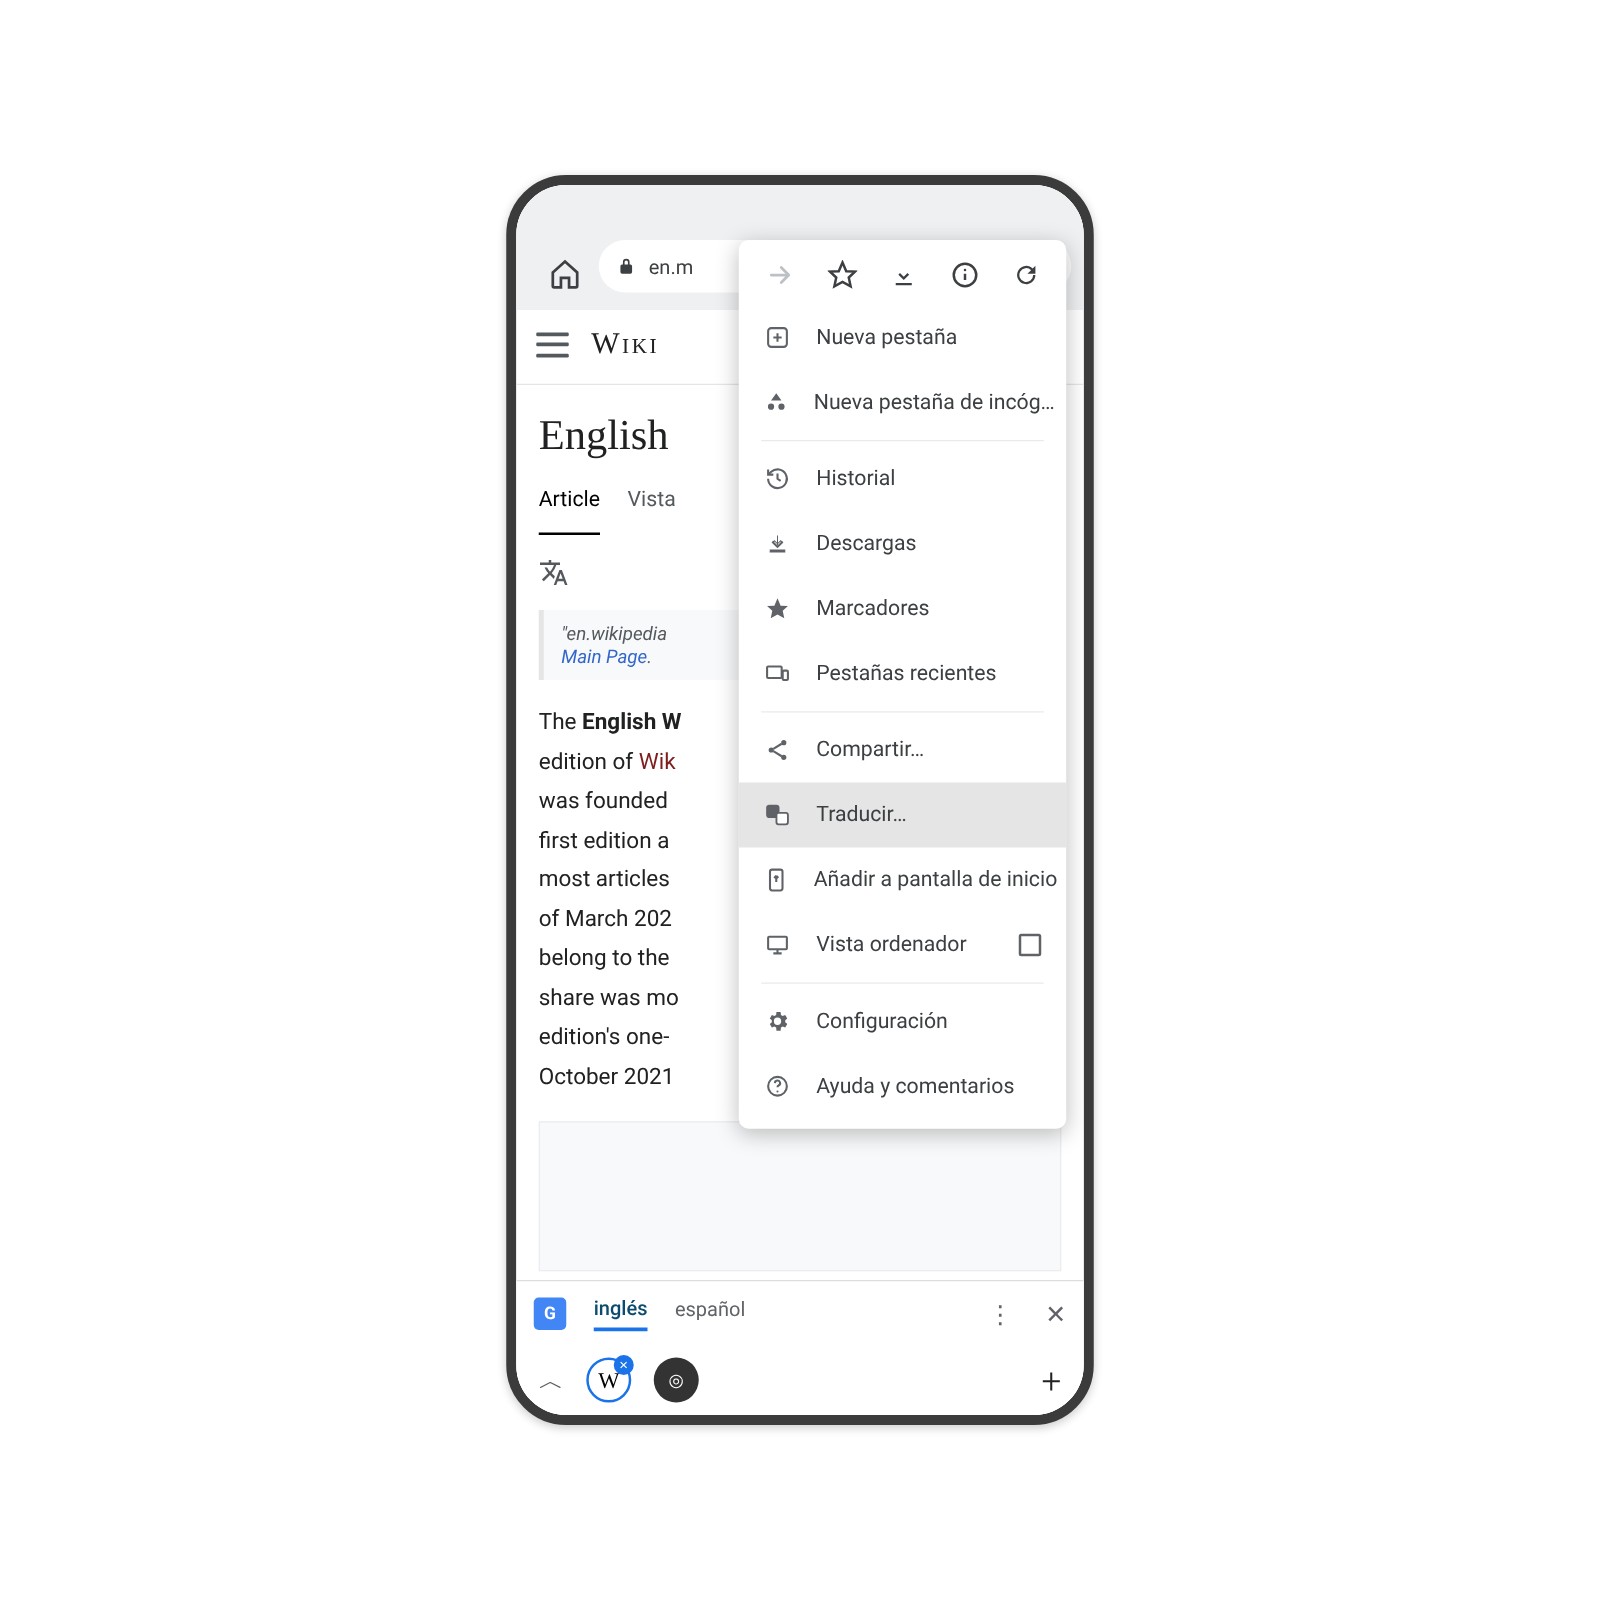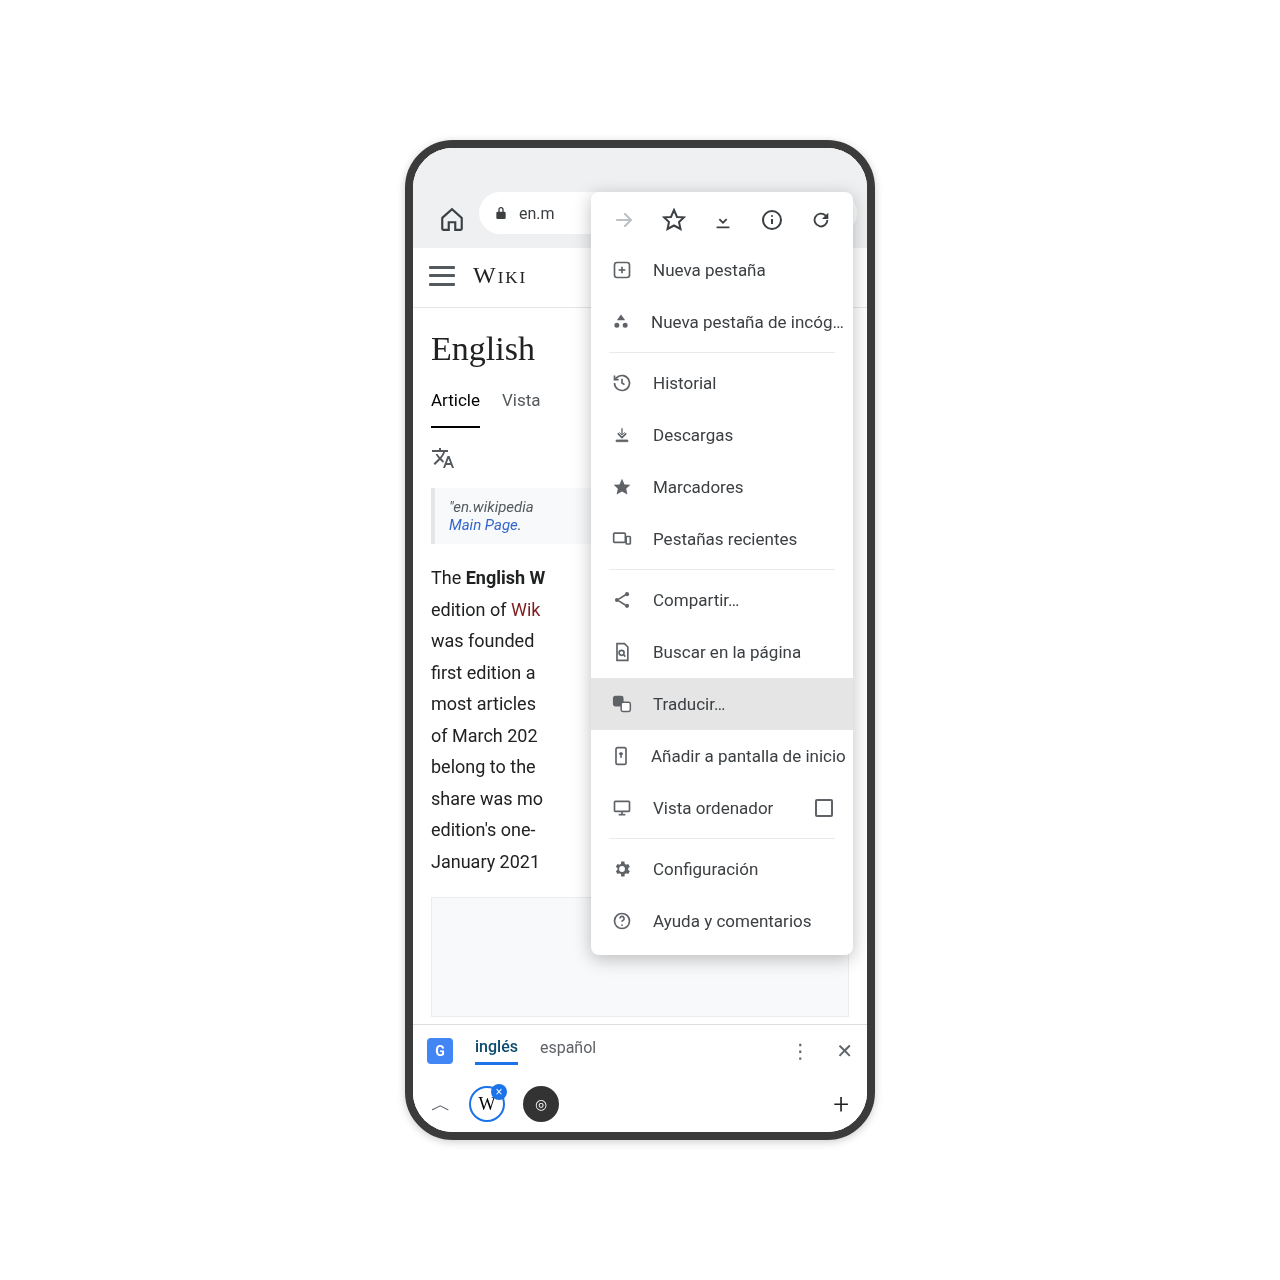--- a/index.html
+++ b/index.html
@@ -271,21 +271,21 @@
       <div class="paragraph">
         <span>The </span><b>English W</b><br>
         <span>edition of </span><a href="#">Wik</a><br>
         <span>was founded</span><br>
         <span>first edition a</span><br>
         <span>most articles</span><br>
         <span>of March 202</span><br>
         <span>belong to the</span><br>
         <span>share was mo</span><br>
         <span>edition's one-</span><br>
-        <span>January 2021</span>
+        <span>October 2021</span>
       </div>
 
       <div class="infobox-placeholder"></div>
     </div>
 
     <div class="menu">
       <div class="menu-icon-row">
         <span class="ic disabled">
           <svg width="24" height="24" viewBox="0 0 24 24" fill="none" stroke="#bdc1c6" stroke-width="2.2" stroke-linecap="round" stroke-linejoin="round">
               <path d="M5 12h13M13 6l6 6-6 6"></path>
@@ -376,30 +376,20 @@
         <span class="mi-icon">
             <svg width="20" height="20" viewBox="0 0 24 24" fill="#5f6368">
               <circle cx="18" cy="5" r="2.5"></circle>
               <circle cx="6" cy="12" r="2.5"></circle>
               <circle cx="18" cy="19" r="2.5"></circle>
               <line x1="8" y1="11" x2="16" y2="6" stroke="#5f6368" stroke-width="2"></line>
               <line x1="8" y1="13" x2="16" y2="18" stroke="#5f6368" stroke-width="2"></line>
             </svg>
           </span>
         <span>Compartir…</span>
-      </div>
-      <div class="menu-item">
-        <span class="mi-icon">
-            <svg width="20" height="20" viewBox="0 0 24 24" fill="none" stroke="#5f6368" stroke-width="2">
-              <path d="M6 2h9l4 4v16H6z"></path>
-              <circle cx="11.5" cy="13" r="3"></circle>
-              <line x1="14" y1="15.5" x2="16" y2="17.5"></line>
-            </svg>
-          </span>
-        <span>Buscar en la página</span>
       </div>
       <div class="menu-item highlight">
         <span class="mi-icon">
             <svg width="20" height="20" viewBox="0 0 24 24" fill="none" stroke="#5f6368" stroke-width="1.8">
               <rect x="2" y="3" width="11" height="11" rx="2" fill="#5f6368"></rect>
               <rect x="11" y="10" width="11" height="11" rx="2" fill="#fff" stroke="#5f6368"></rect>
               <text x="5" y="11" font-size="7" fill="#fff" font-family="sans-serif">G</text>
             </svg>
           </span>
         <span>Traducir…</span>

